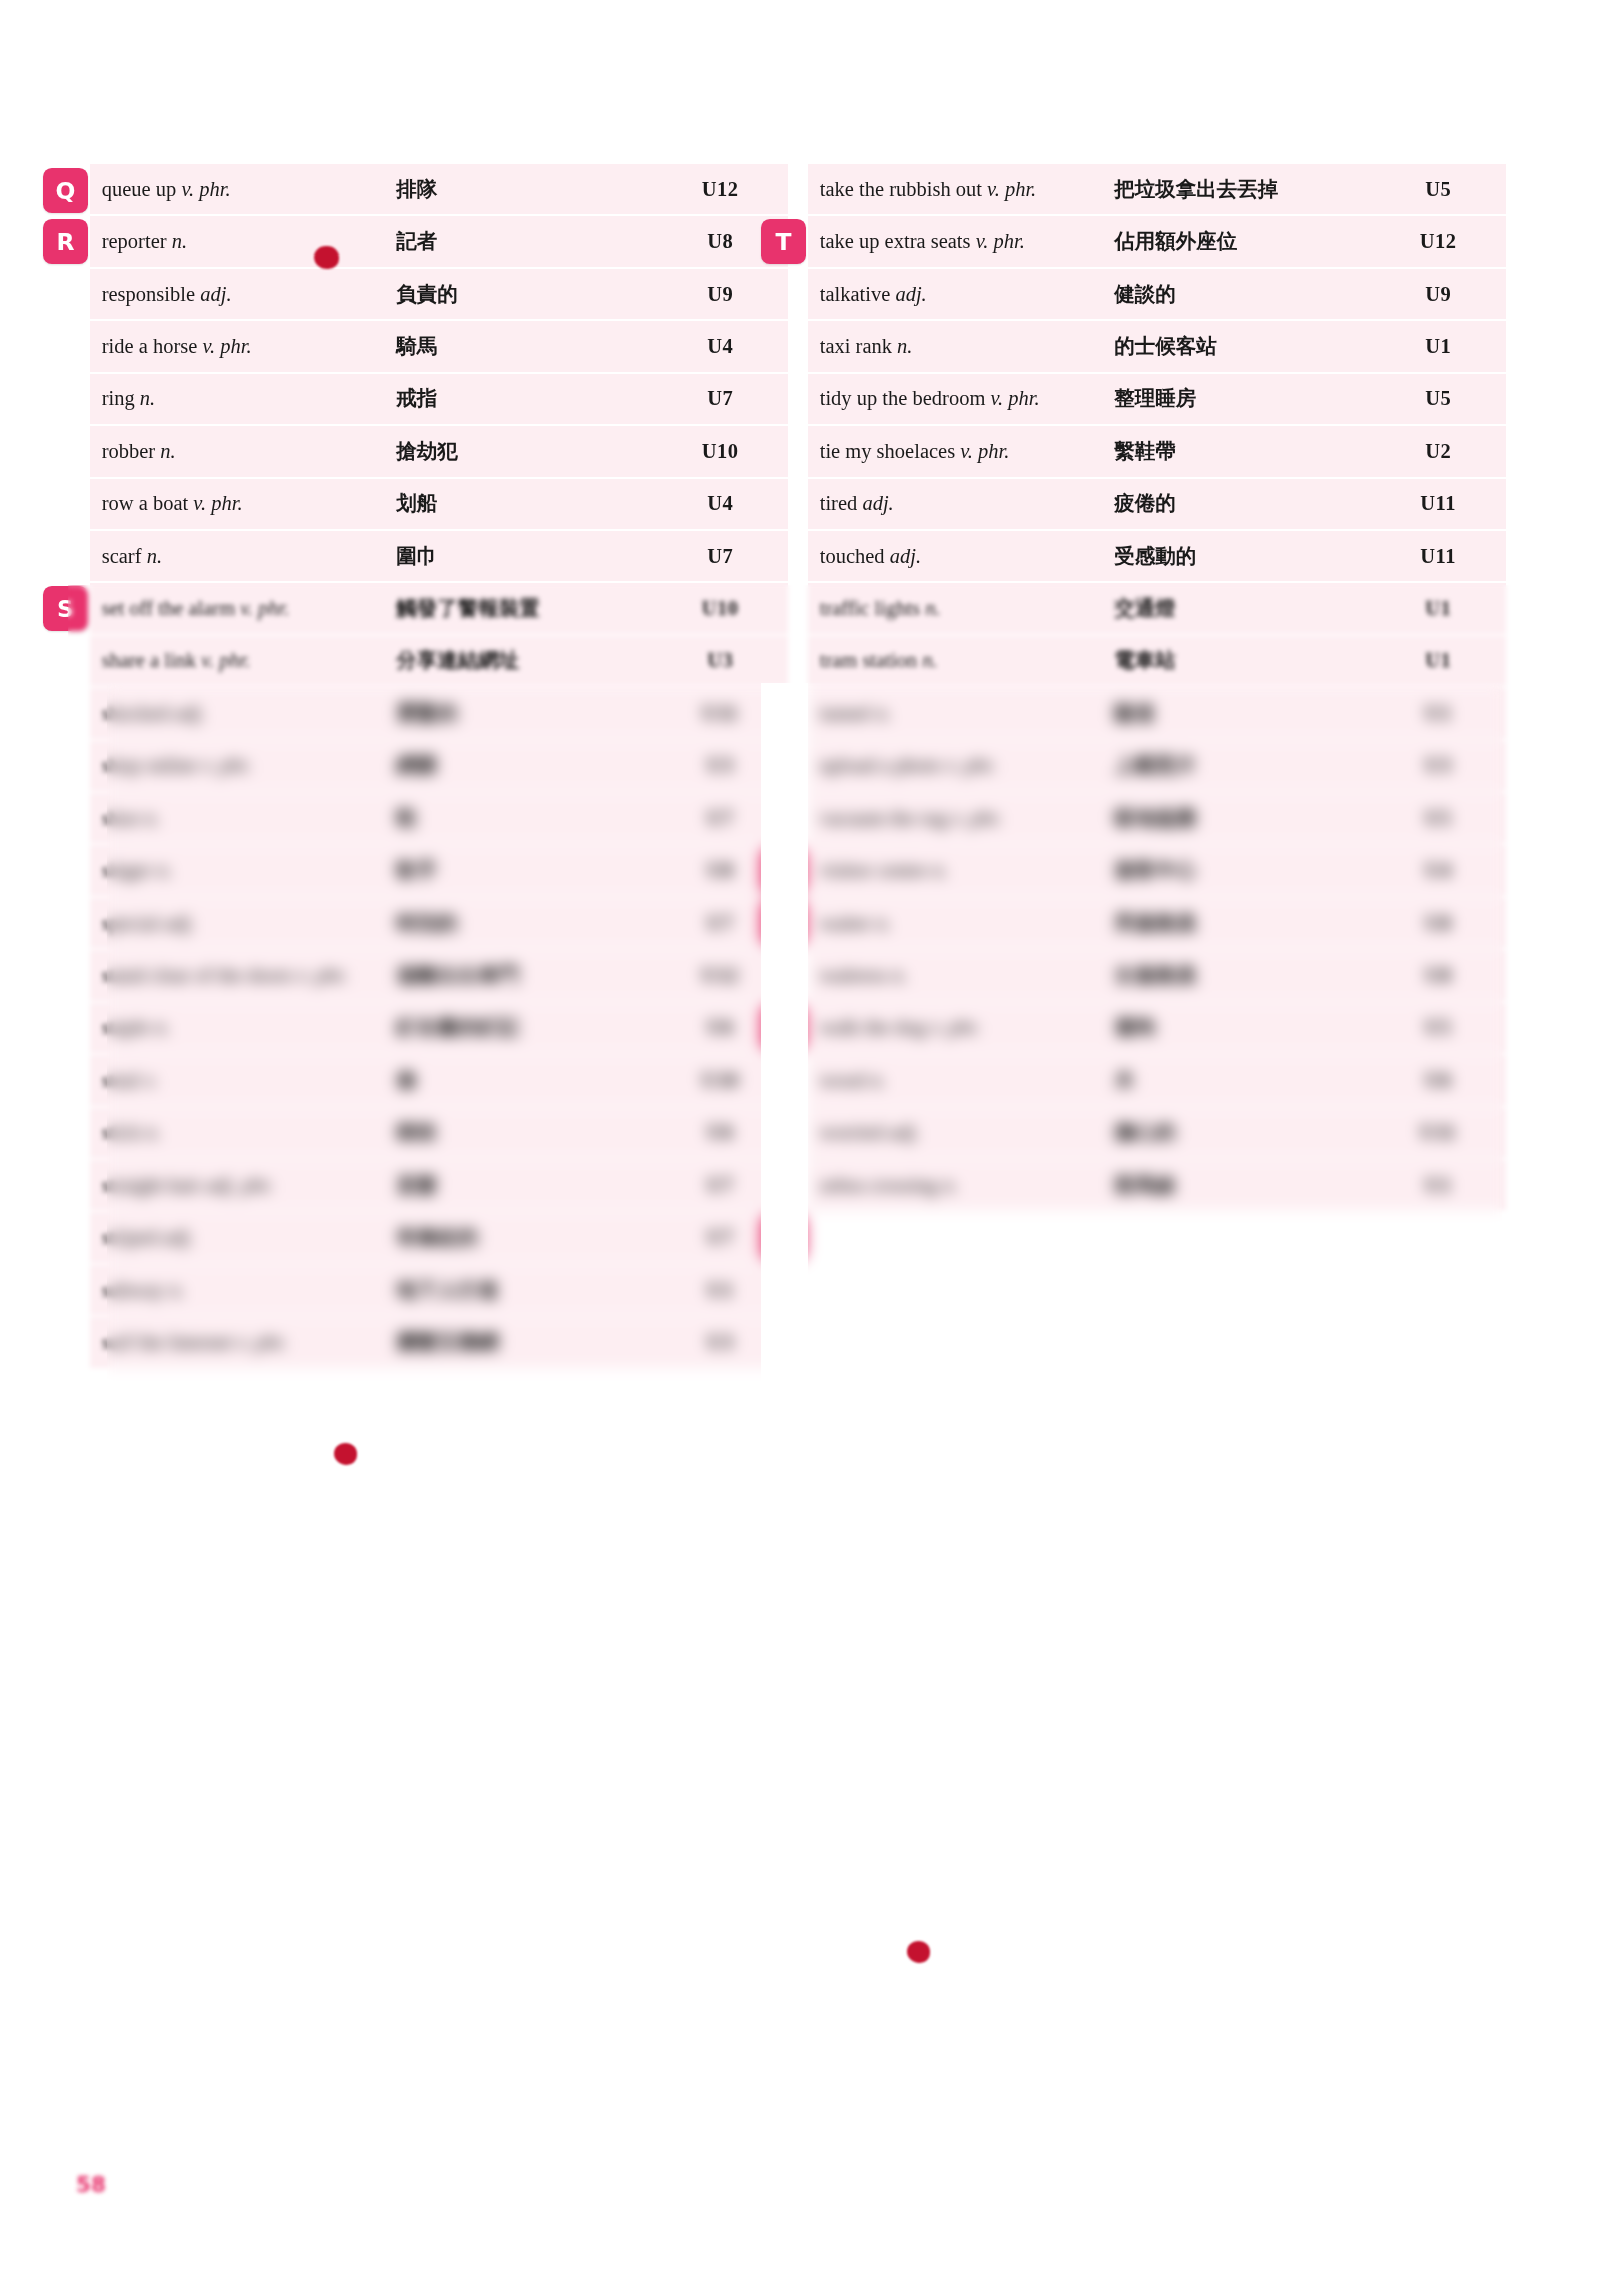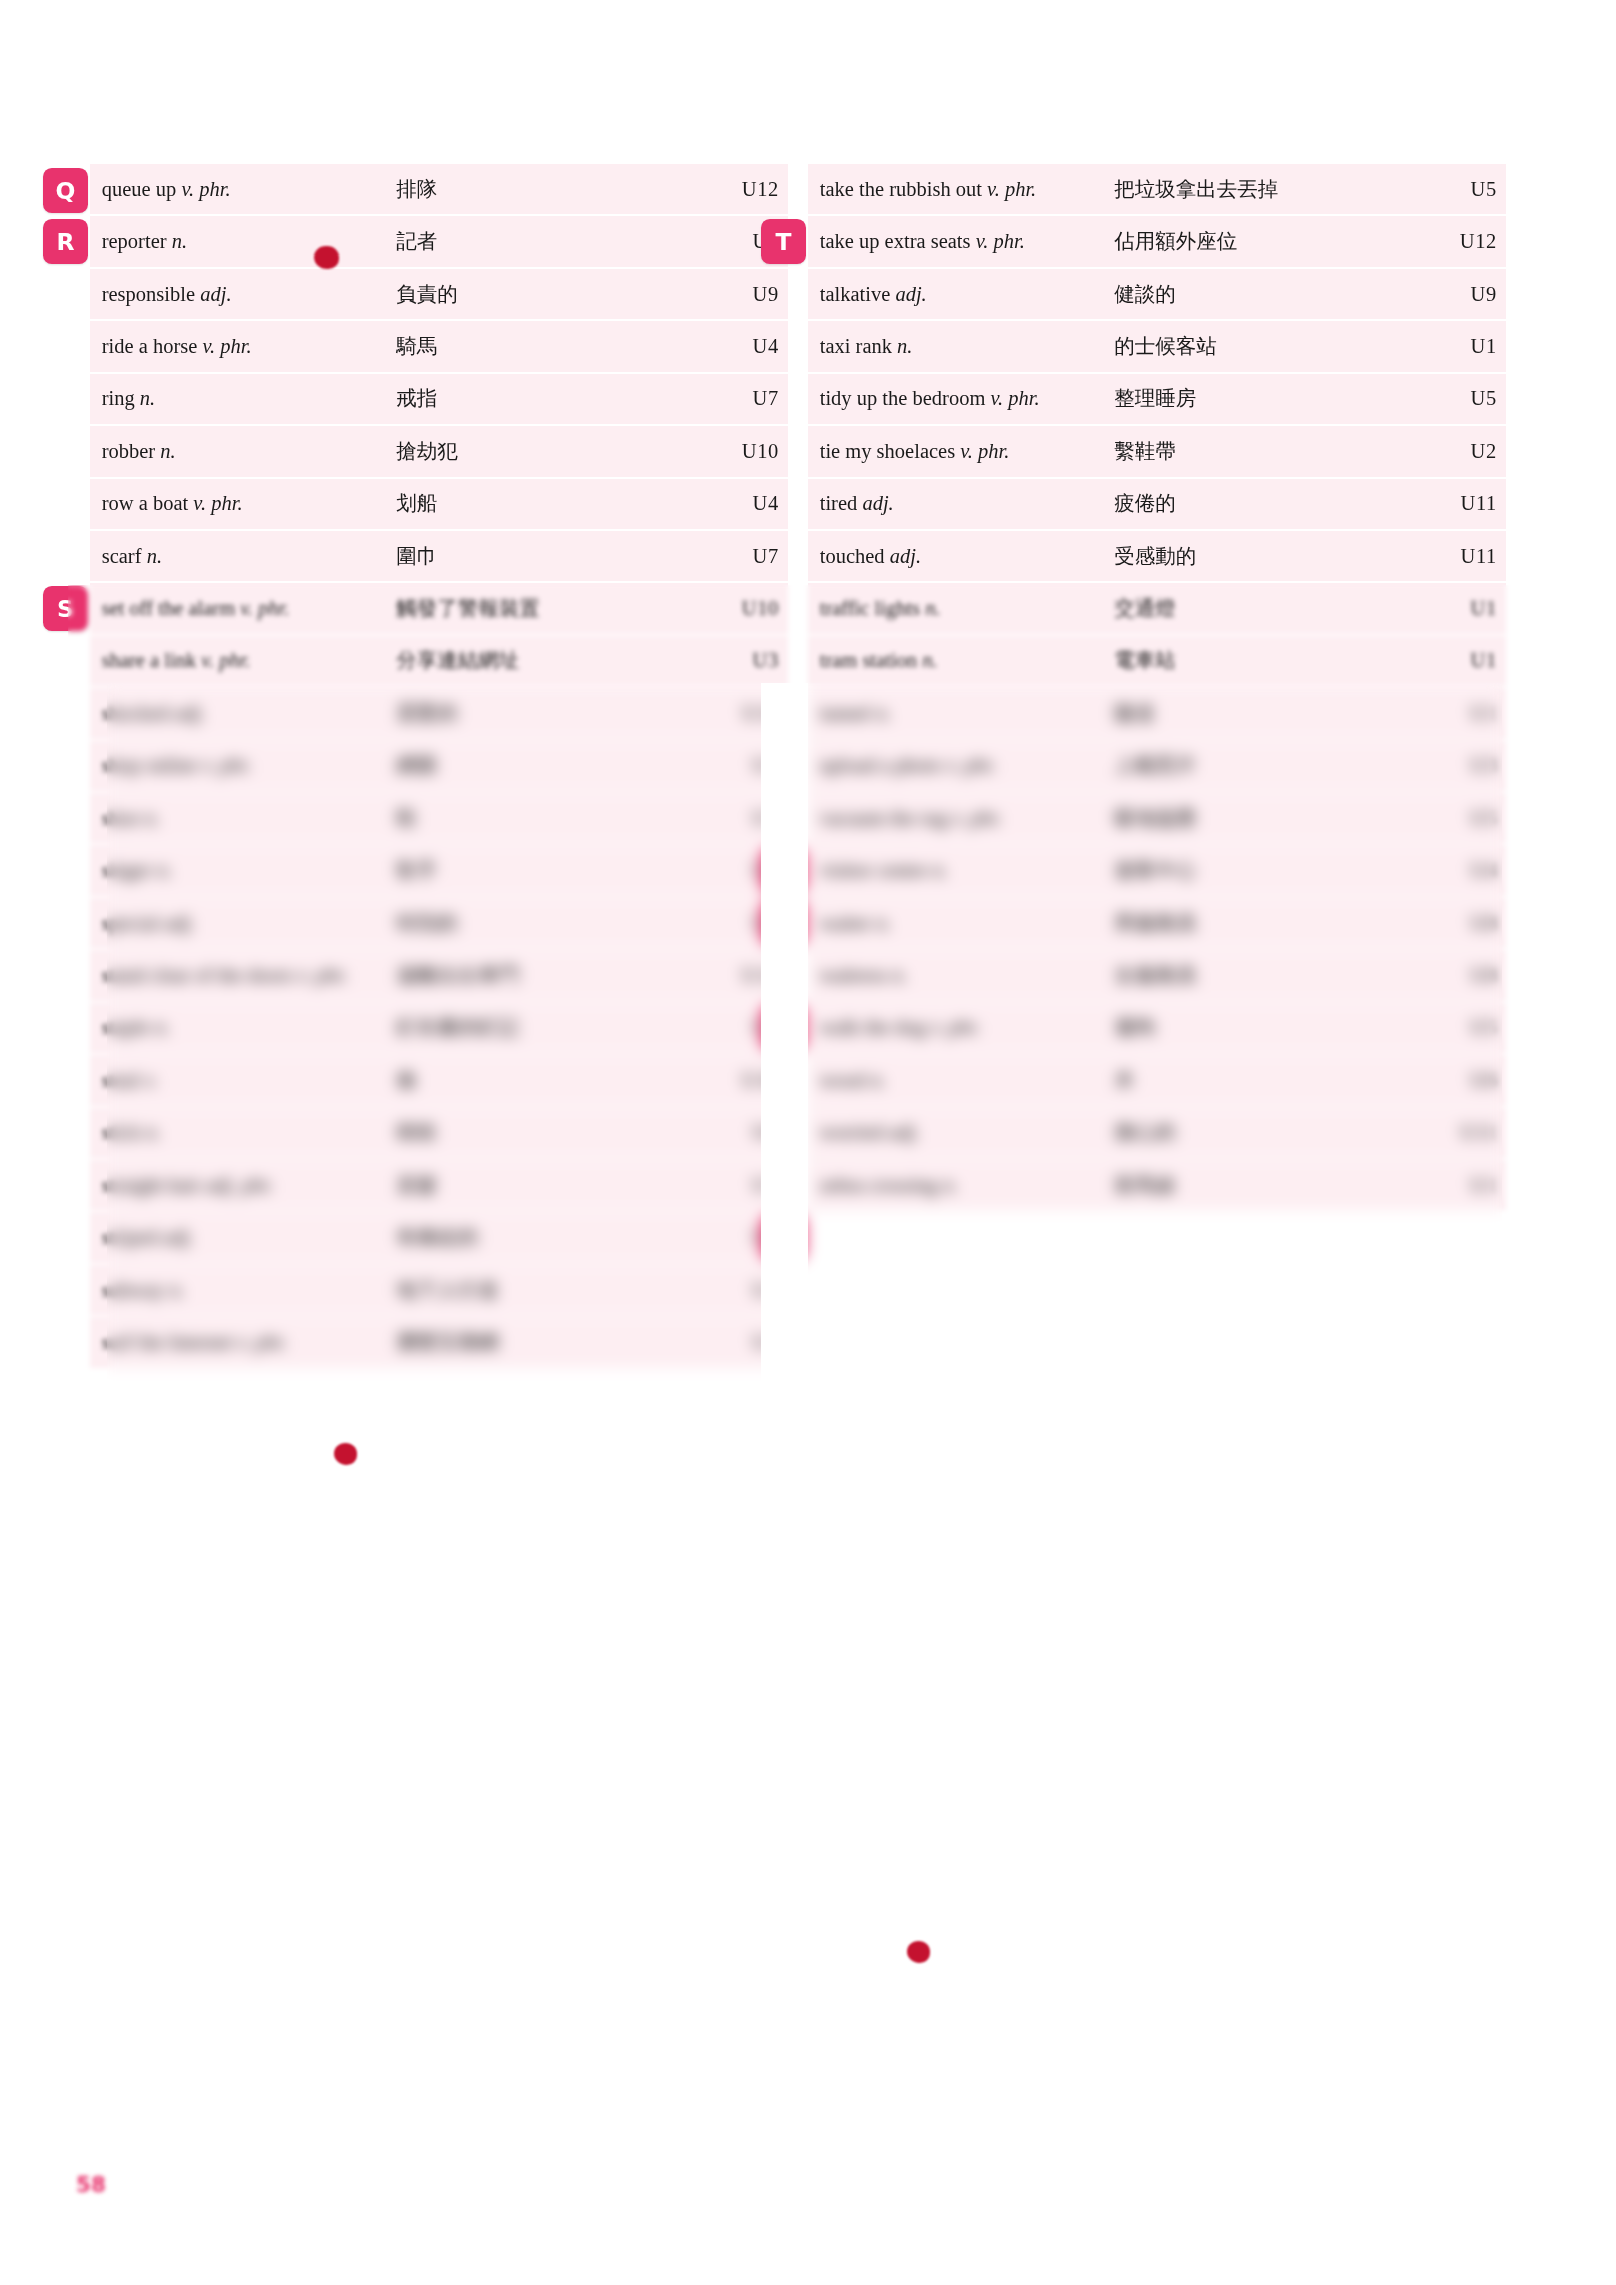--- a/index.html
+++ b/index.html
@@ -47,22 +47,22 @@
   table.glossary td {
     vertical-align: top;
     padding: 11.7px 9.8px 11.7px 11.7px;
     font-size: 20.5px;
     line-height: 1.32;
     color: #1a1a1a;
     border-bottom: 2px solid #ffffff;
     background: #fdeef2;
   }
   td.c-en   { width: 273px; }
-  td.c-zh   { width: 244px; font-family: "DejaVu Sans", sans-serif; font-size: 19.5px; font-weight: 400; }
-  td.c-unit { width: 117px; text-align: right; font-weight: 400; letter-spacing: 0.5px; }
+  td.c-zh   { width: 244px; font-family: "DejaVu Sans", sans-serif; font-size: 19.5px; font-weight: 700; }
+  td.c-unit { width: 117px; text-align: center; font-weight: 700; letter-spacing: 0.5px; }
 
   .pos {
     font-style: italic;
   }
   .en-term {
   }
 
   
   .letter-tab {
     position: absolute;

